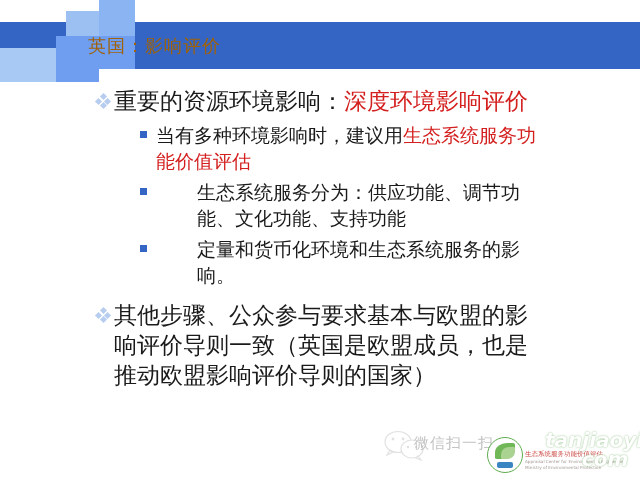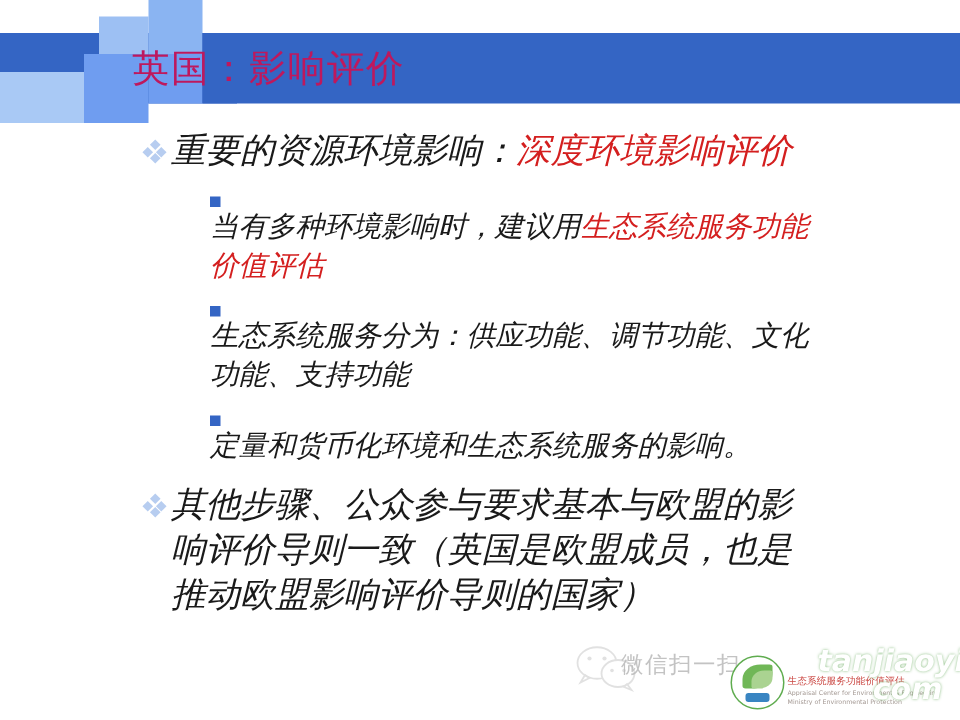--- a/index.html
+++ b/index.html
@@ -19,27 +19,27 @@
   }
   .deco{position:absolute;}
   .deco-a{left:0;top:48px;width:56px;height:34px;background:#a9c9f5;}
   .deco-b{left:56px;top:36px;width:43px;height:46px;background:#6f9df0;}
   .deco-c{left:66px;top:11px;width:33px;height:25px;background:#9dc0f3;}
   .deco-d{left:99px;top:0px;width:36px;height:36px;background:#8ab4f2;}
   .deco-e{left:99px;top:36px;width:36px;height:33px;background:#6f9df0;}
   .deco-f{left:135px;top:22px;width:23px;height:47px;background:#3465c4;}
   .title-text{
     position:absolute;left:88px;top:26px;
-    color:#be185d;font-size:25px;line-height:40px;letter-spacing:1px;
+    color:#a16207;font-size:18px;line-height:40px;letter-spacing:1px;
     font-family:"DejaVu Serif","Liberation Serif",serif;
     white-space:nowrap;
   }
 
   
-  .body-area{position:absolute;left:0;top:86px;width:568px;height:300px;font-style:italic;}
+  .body-area{position:absolute;left:0;top:86px;width:568px;height:300px;}
 
   .lvl1{
     position:relative;
     display:flex;align-items:flex-start;
     color:#1a1a1a;
     font-size:23px;line-height:30px;
     letter-spacing:0px;
   }
   .lvl1 .bullet-diamond{
     flex:0 0 auto;width:14px;height:14px;margin:8px 4px 0 0;
@@ -59,25 +59,25 @@
     color:#1a1a1a;font-size:19px;line-height:26px;
   }
   .lvl2 .bullet-square{
     flex:0 0 auto;width:7px;height:7px;background:#3465c4;
     margin:9px 9px 0 0;
   }
   .txt{flex:1 1 auto;}
   .red{color:#d41f1f;}
 
   .row-l1{margin:0 0 0 96px;padding-right:18px;}
-  .row-l2{margin:12px 0 0 140px;padding-right:24px;flex-direction:column;}
+  .row-l2{margin:12px 0 0 140px;padding-right:24px;}
 
   .g1{margin-top:0px;}
   .g2{margin-top:6px;}
-  .g3{margin-top:5px;}
+  .g3{margin-top:5px;gap:41px;}
   .g4{margin-top:12px;}
 
   
   .wm-wechat{
     position:absolute;left:382px;top:428px;width:44px;height:34px;
     opacity:.55;
   }
   .wm-grey{
     position:absolute;left:398px;top:434px;
     color:#b9b9b9;font-size:15px;letter-spacing:1px;white-space:nowrap;

